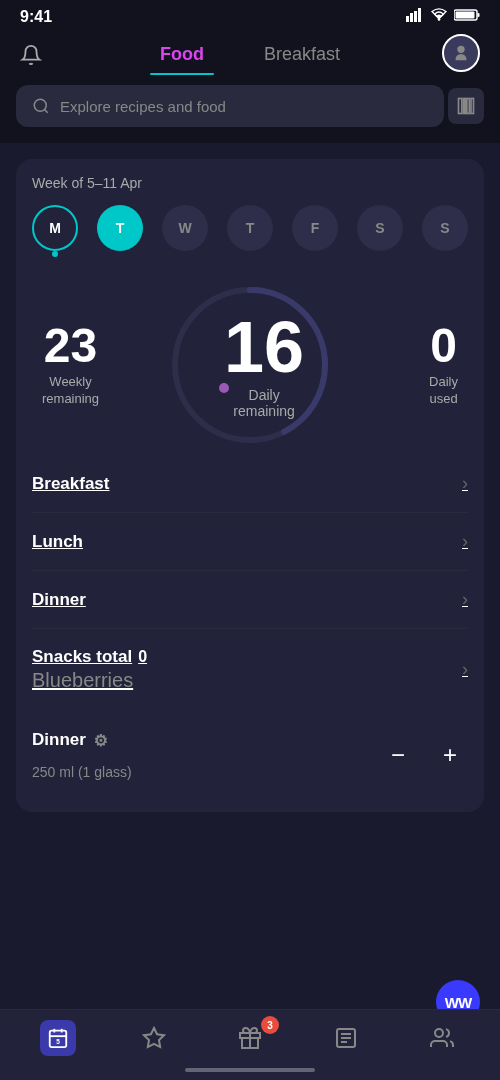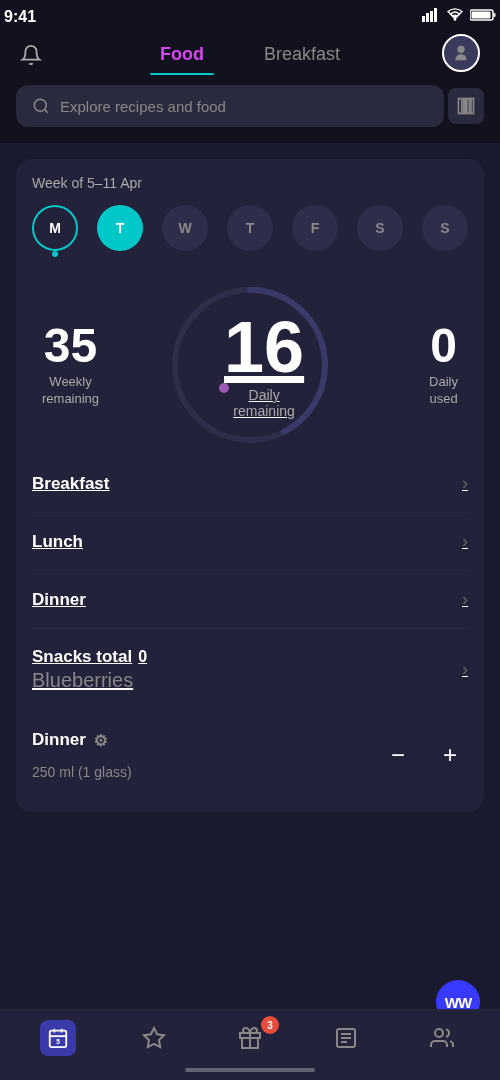--- a/index.html
+++ b/index.html
@@ -11,21 +11,21 @@
       font-family: -apple-system, BlinkMacSystemFont, 'Segoe UI', sans-serif;
       color: #fff;
       overflow-x: hidden;
     }
 
     
     .status-bar {
       display: flex;
       justify-content: space-between;
       align-items: center;
-      padding: 8px 4px 4px;
+      padding: 8px 20px 4px;
       background: #12121f;
     }
     .status-time {
       font-size: 16px;
       font-weight: 600;
       color: #fff;
     }
     .status-icons {
       display: flex;
       align-items: center;
@@ -204,21 +204,20 @@
     }
     .points-weekly .label {
       font-size: 13px;
       color: #aaa;
       margin-top: 4px;
       line-height: 1.3;
     }
     .points-daily {
       text-align: center;
       z-index: 1;
-      text-decoration: underline;
     }
     .points-daily .number {
       font-size: 64px;
       font-weight: 700;
       line-height: 1;
     }
     .points-daily .label {
       font-size: 14px;
       color: #aaa;
       margin-top: 4px;
@@ -500,21 +499,21 @@
     </div>
 
     <div class="points-tracker" style="height: 180px;">
 
       <svg class="ring-svg" width="170" height="170" viewBox="0 0 170 170">
         <circle cx="85" cy="85" r="75" fill="none" stroke="#2e2e4a" stroke-width="6"></circle>
         <circle cx="85" cy="85" r="75" fill="none" stroke="#3a3a6a" stroke-width="6" stroke-dasharray="200 272" stroke-dashoffset="0" stroke-linecap="round" transform="rotate(-90 85 85)"></circle>
       </svg>
 
       <div class="points-weekly">
-        <div class="number">35</div>
+        <div class="number">23</div>
         <div class="label">Weekly<br>remaining</div>
       </div>
 
       <div class="points-daily">
         <div class="purple-dot"></div>
         <div class="number" style="font-size:72px;">16</div>
         <div class="label">Daily<br>remaining</div>
       </div>
 
       <div class="points-used">

